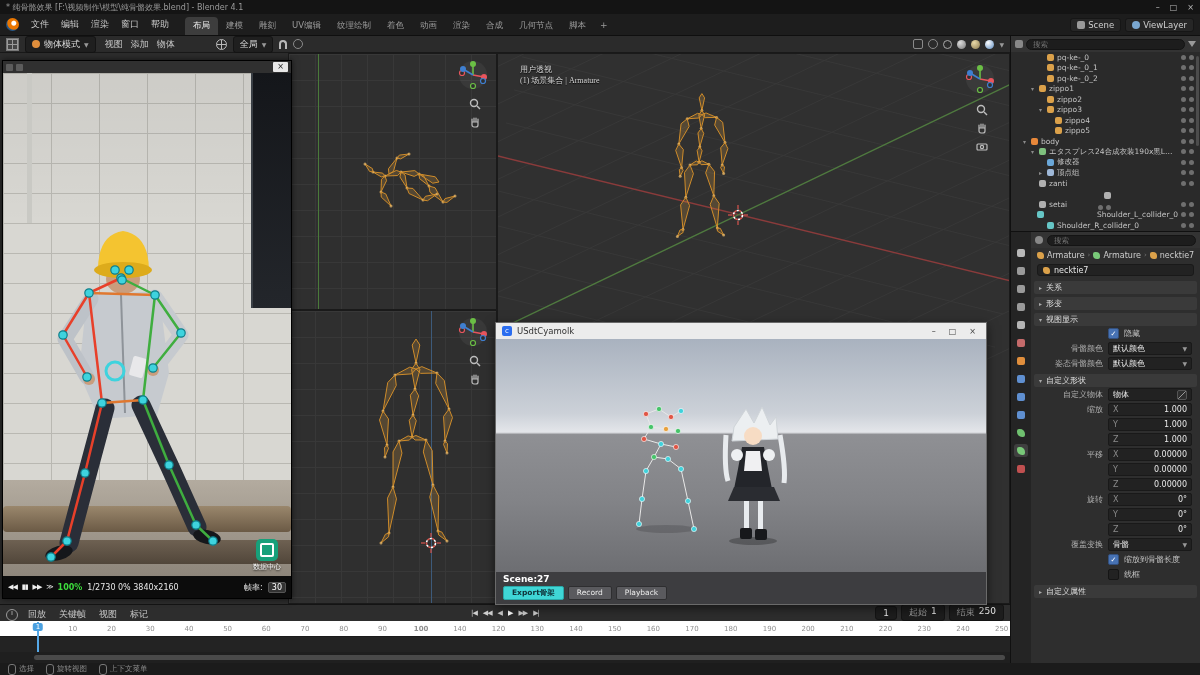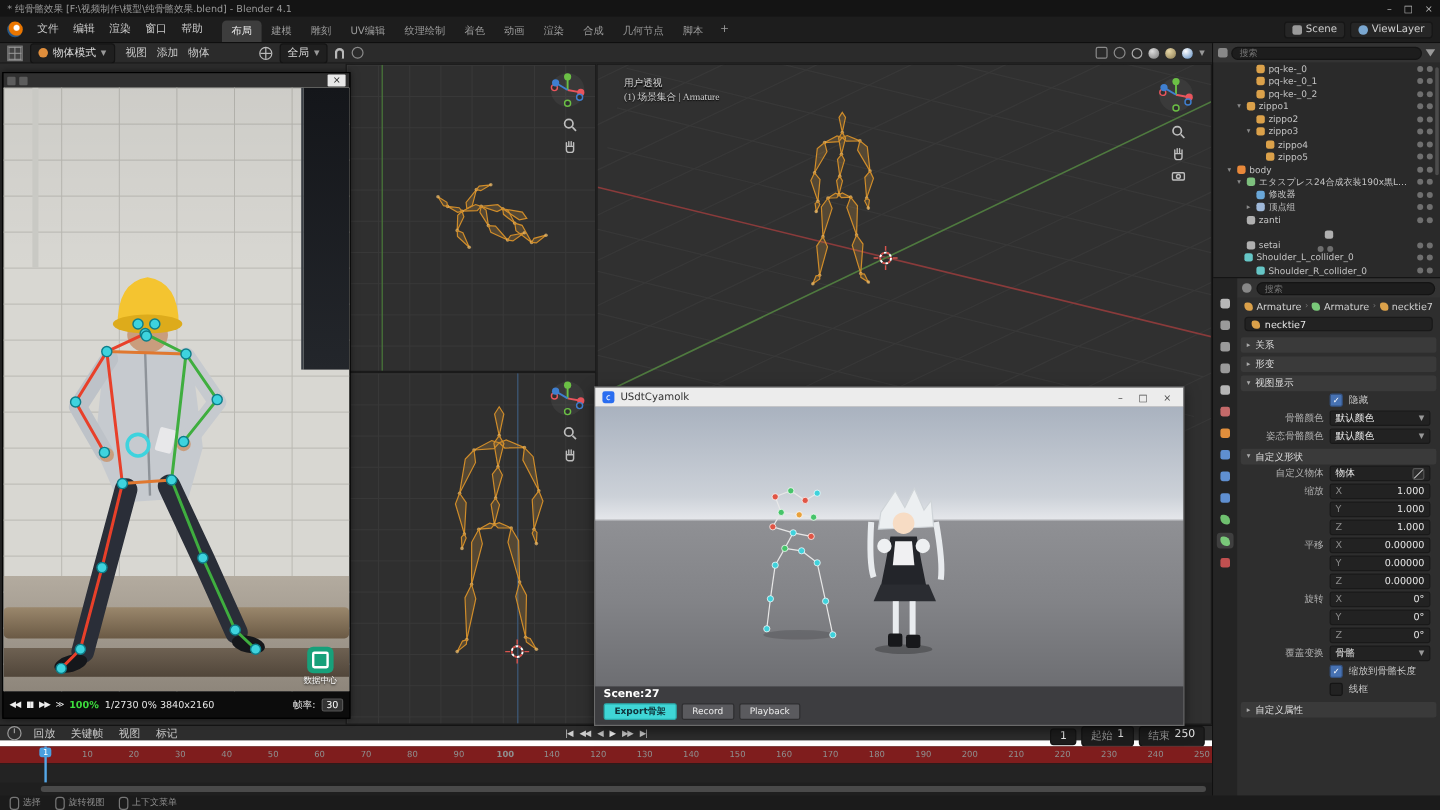--- a/index.html
+++ b/index.html
@@ -124,30 +124,30 @@
   .mw-btn{color:#444;font-size:8px;padding:0 4px;}
   .mw-content{position:relative;height:233px;overflow:hidden;
      background:linear-gradient(#a9b2bf 0%,#ccd1d8 32%,#e4e6ea 40%,#8f9094 41%,#828387 70%,#6d6e72 100%);}
   .mw-bottombar{height:30px;display:flex;flex-direction:column;justify-content:center;gap:2px;padding:0 7px;background:#3d3d40;}
   .mw-status{font-size:9px;font-weight:bold;color:#fff;}
   .mw-buttons{display:flex;gap:4px;}
   .mw-buttons .btn{font-size:7.5px;padding:1px 8px;border-radius:2px;background:#5a5a5e;color:#ececec;border:1px solid #2e2e30;}
   .mw-buttons .btn.accent{background:#3fd6d6;color:#10333a;border-color:#2aa8a8;font-weight:bold;}
   
   .timeline{position:absolute;left:0;top:604px;width:1010px;height:59px;background:#262626;border-top:1px solid #141414;box-sizing:border-box;}
-  .tl-header{position:relative;height:17px;background:#2d2d2d;display:flex;align-items:flex-start;gap:7px;padding:0 6px;border-bottom:5px solid #ffffff;box-sizing:border-box;}
+  .tl-header{position:relative;height:17px;background:#2d2d2d;display:flex;align-items:flex-end;gap:7px;padding:0 6px;border-bottom:1px solid #ffffff;box-sizing:border-box;}
   .clock-ico{width:10px;height:10px;border-radius:50%;border:1px solid #9a9a9a;position:relative;flex:none;}
   .clock-ico:before{content:"";position:absolute;left:50%;top:50%;width:1px;height:4px;background:#9a9a9a;transform:translate(-50%,-100%);}
   .tl-transport{position:absolute;left:50%;top:0;height:100%;transform:translateX(-50%);display:flex;align-items:center;gap:6px;}
   .tbtn{color:#cfcfcf;font-size:7px;letter-spacing:-1px;}
   .tbtn.play{color:#fff;}
   .tl-fields{margin-left:auto;display:flex;gap:4px;align-items:center;}
   .tl-box{background:#1d1d1d;border:1px solid #141414;border-radius:3px;padding:1px 7px;color:#e8e8e8;display:flex;gap:4px;}
   .tl-box .lbl{color:#9a9a9a;}
-  .tl-ruler{position:relative;height:15px;background:#7f1d1d;border-bottom:1px solid #1b1b1b;box-sizing:border-box;padding-left:12px;}
+  .tl-ruler{position:relative;height:15px;background:#ffffff;border-bottom:1px solid #1b1b1b;box-sizing:border-box;padding-left:12px;}
   .tick{position:absolute;top:3px;transform:translateX(-50%);font-size:7px;color:#8f8f8f;}
   .tl-tracks{position:relative;height:15px;background:#232323;}
   .playhead{position:absolute;left:38px;top:17px;width:2px;height:30px;background:#55a8e8;transform:translateX(-1px);z-index:2;}
   .ph-badge{position:absolute;left:38px;top:18px;transform:translateX(-50%);background:#4aa0e0;color:#fff;font-size:7px;border-radius:2px;padding:0 3px;z-index:3;}
   .tl-scroll{height:11px;background:#1f1f1f;display:flex;align-items:center;padding:0 5px 0 34px;}
   .tl-scroll .bar{flex:1;height:5px;background:#4a4a4a;border-radius:3px;}
   
   .statusbar{position:absolute;left:0;top:663px;width:1200px;height:12px;background:#1b1b1b;display:flex;align-items:center;gap:12px;padding:0 8px;box-sizing:border-box;font-size:7.5px;color:#8b8b8b;}
   .mouse{width:6px;height:9px;border:1px solid #777;border-radius:3px;display:inline-block;margin-right:3px;vertical-align:-2px;}
   .hint{display:flex;align-items:center;}
@@ -615,21 +615,21 @@
           </div>
           <div class="orow" style="padding-left: 18px;">
             <span class="exp"></span>
             <span class="oico" style="background: rgb(176, 176, 176);"></span>
             <span class="olabel">setai</span>
             <span class="odots">
               <span class="odot"></span>
               <span class="odot"></span>
             </span>
           </div>
-          <div class="orow" style="padding-left: 16px;">
+          <div class="orow" style="padding-left: 16px; text-align: right;">
             <span class="exp"></span>
             <span class="oico" style="background: rgb(102, 198, 198);"></span>
             <span class="olabel">Shoulder_L_collider_0</span>
             <span class="odots">
               <span class="odot"></span>
               <span class="odot"></span>
             </span>
           </div>
           <div class="orow" style="padding-left: 26px;">
             <span class="exp"></span>

